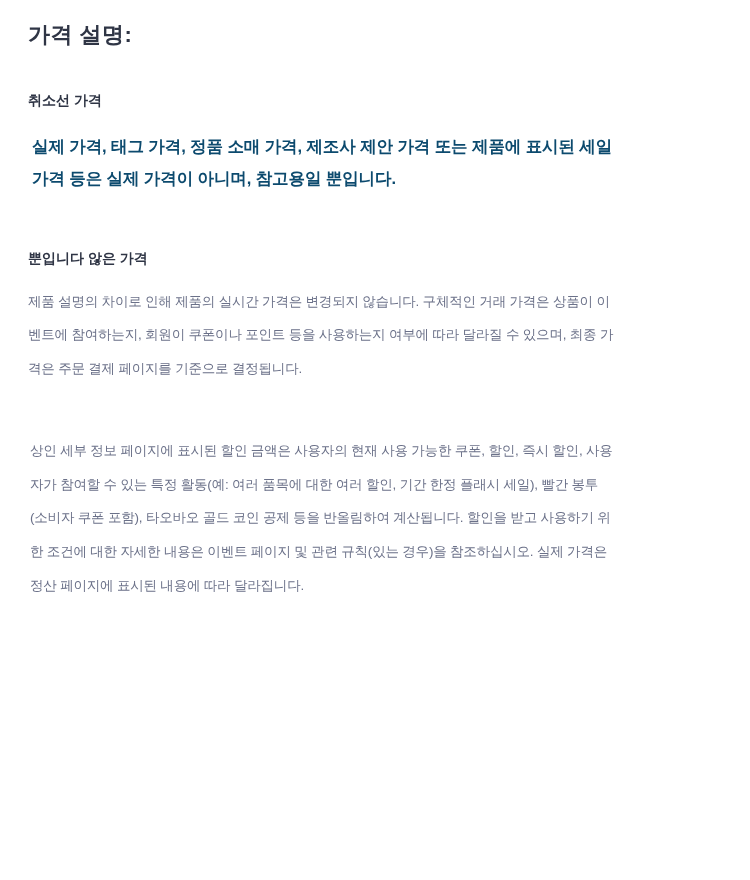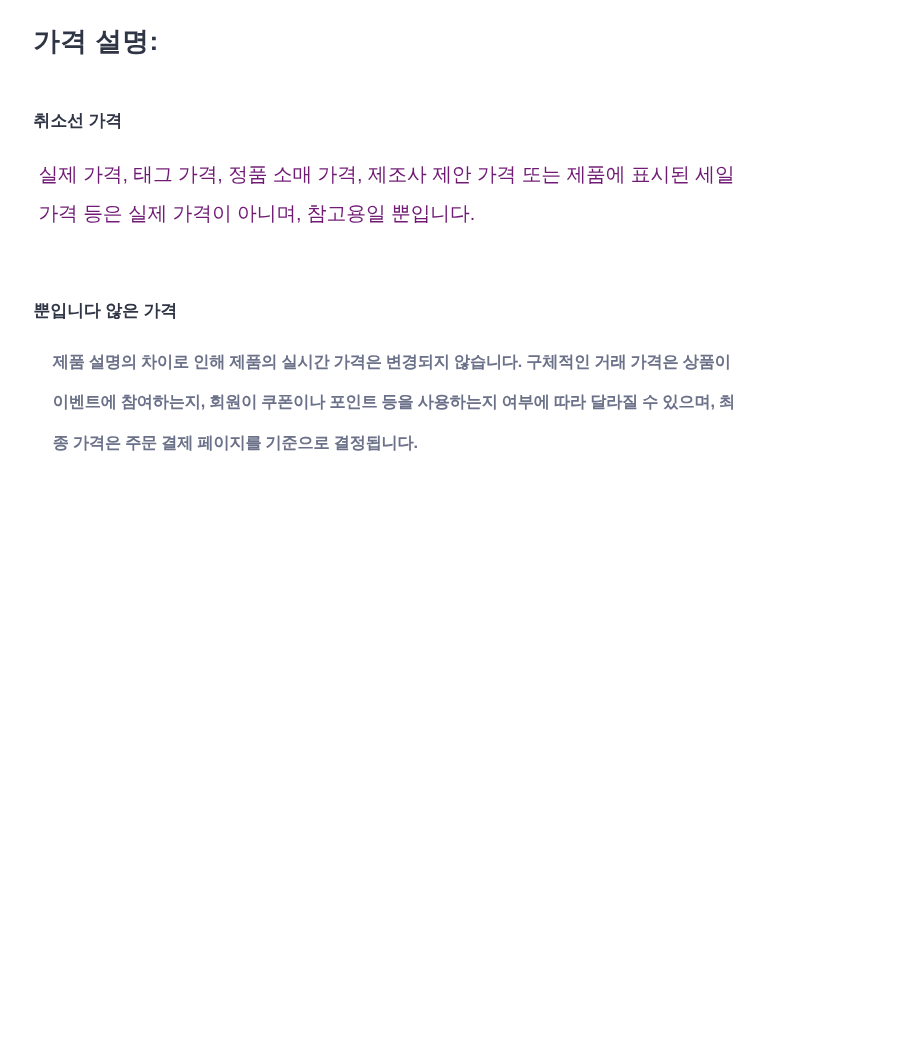--- a/index.html
+++ b/index.html
@@ -32,40 +32,40 @@
   }
   .section-heading {
     font-size: 14px;
     font-weight: bold;
     color: #2f3545;
     margin: 0 0 22px 0;
     line-height: 1.2;
   }
   .lead-paragraph {
     font-size: 16.5px;
-    font-weight: normal;
-    color: #701a75;
+    font-weight: bold;
+    color: #0c4a6e;
     line-height: 1.9;
     margin: 0 0 56px 0;
     padding-left: 4px;
     letter-spacing: -0.1px;
   }
   .sub-heading {
     font-size: 14px;
     font-weight: bold;
     color: #2f3545;
     margin: 0 0 18px 0;
     line-height: 1.2;
   }
   .body-paragraph {
     font-size: 13.5px;
-    font-weight: bold;
+    font-weight: normal;
     color: #6b7189;
     line-height: 2.5;
-    margin: 0 0 34px 16px;
+    margin: 0 0 34px 0;
     letter-spacing: -0.2px;
   }
   .body-paragraph.indent {
     padding-left: 2px;
   }
   .spacer-lg { height: 14px; }
   .spacer-sm { height: 4px; }
 </style>
 </head>
 <body>
@@ -77,17 +77,18 @@
   <h2 class="section-heading">취소선 가격</h2>
 
   <p class="lead-paragraph">실제 가격, 태그 가격, 정품 소매 가격, 제조사 제안 가격 또는 제품에 표시된 세일 가격 등은 실제 가격이 아니며, 참고용일 뿐입니다.</p>
 
   <h3 class="sub-heading">뿐입니다 않은 가격</h3>
 
   <p class="body-paragraph">제품 설명의 차이로 인해 제품의 실시간 가격은 변경되지 않습니다. 구체적인 거래 가격은 상품이 이벤트에 참여하는지, 회원이 쿠폰이나 포인트 등을 사용하는지 여부에 따라 달라질 수 있으며, 최종 가격은 주문 결제 페이지를 기준으로 결정됩니다.</p>
 
   <div class="spacer-lg"></div>
 
+  <p class="body-paragraph indent">상인 세부 정보 페이지에 표시된 할인 금액은 사용자의 현재 사용 가능한 쿠폰, 할인, 즉시 할인, 사용자가 참여할 수 있는 특정 활동(예: 여러 품목에 대한 여러 할인, 기간 한정 플래시 세일), 빨간 봉투(소비자 쿠폰 포함), 타오바오 골드 코인 공제 등을 반올림하여 계산됩니다. 할인을 받고 사용하기 위한 조건에 대한 자세한 내용은 이벤트 페이지 및 관련 규칙(있는 경우)을 참조하십시오. 실제 가격은 정산 페이지에 표시된 내용에 따라 달라집니다.</p>
 
   <div class="spacer-sm"></div>
 
 
 </div>
 
 </body></html>

